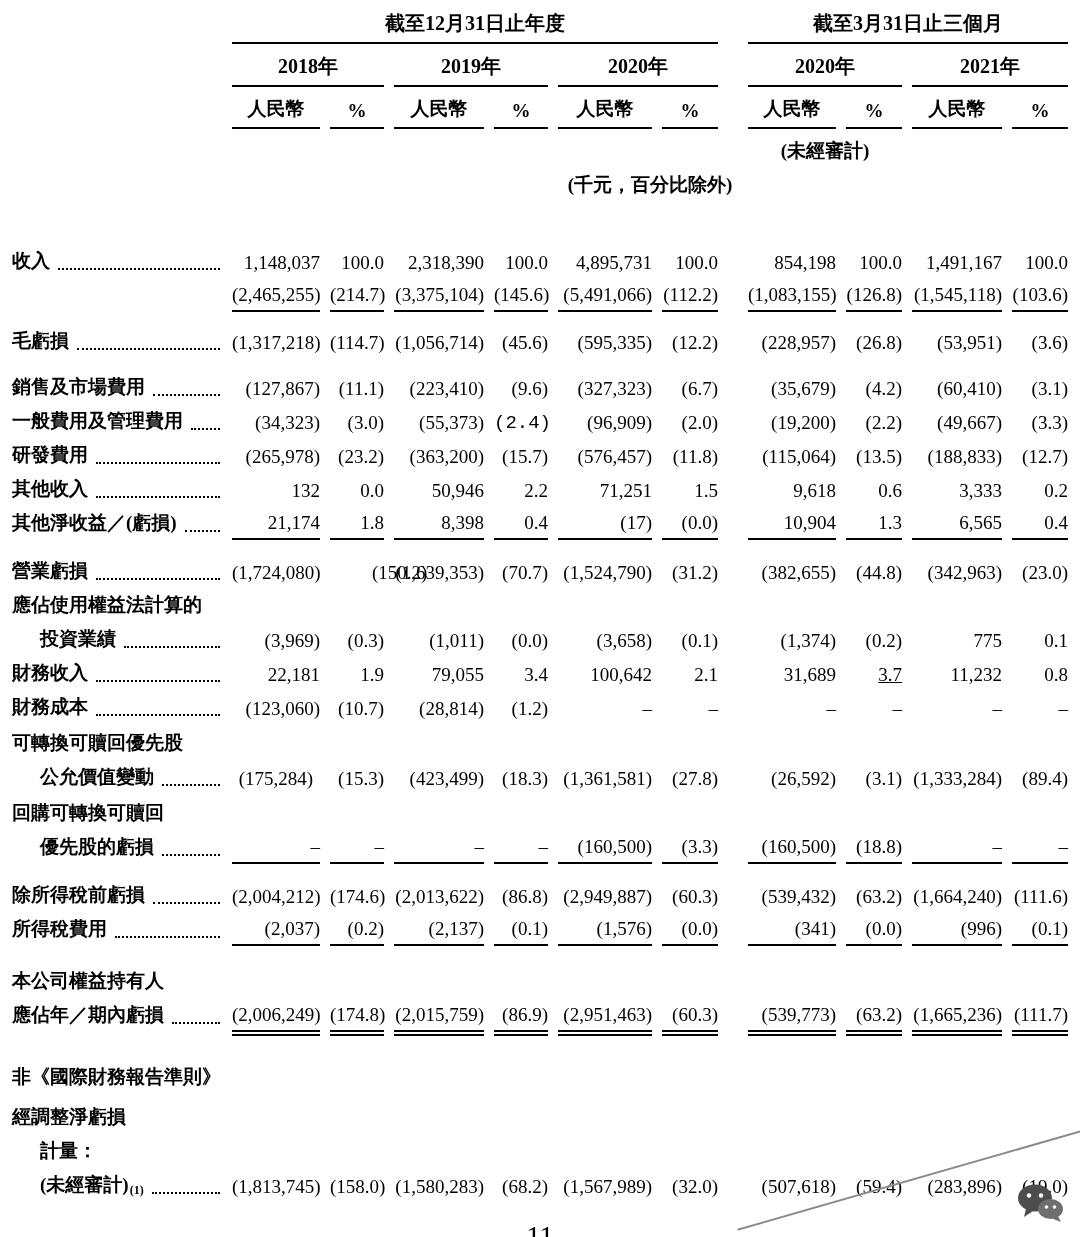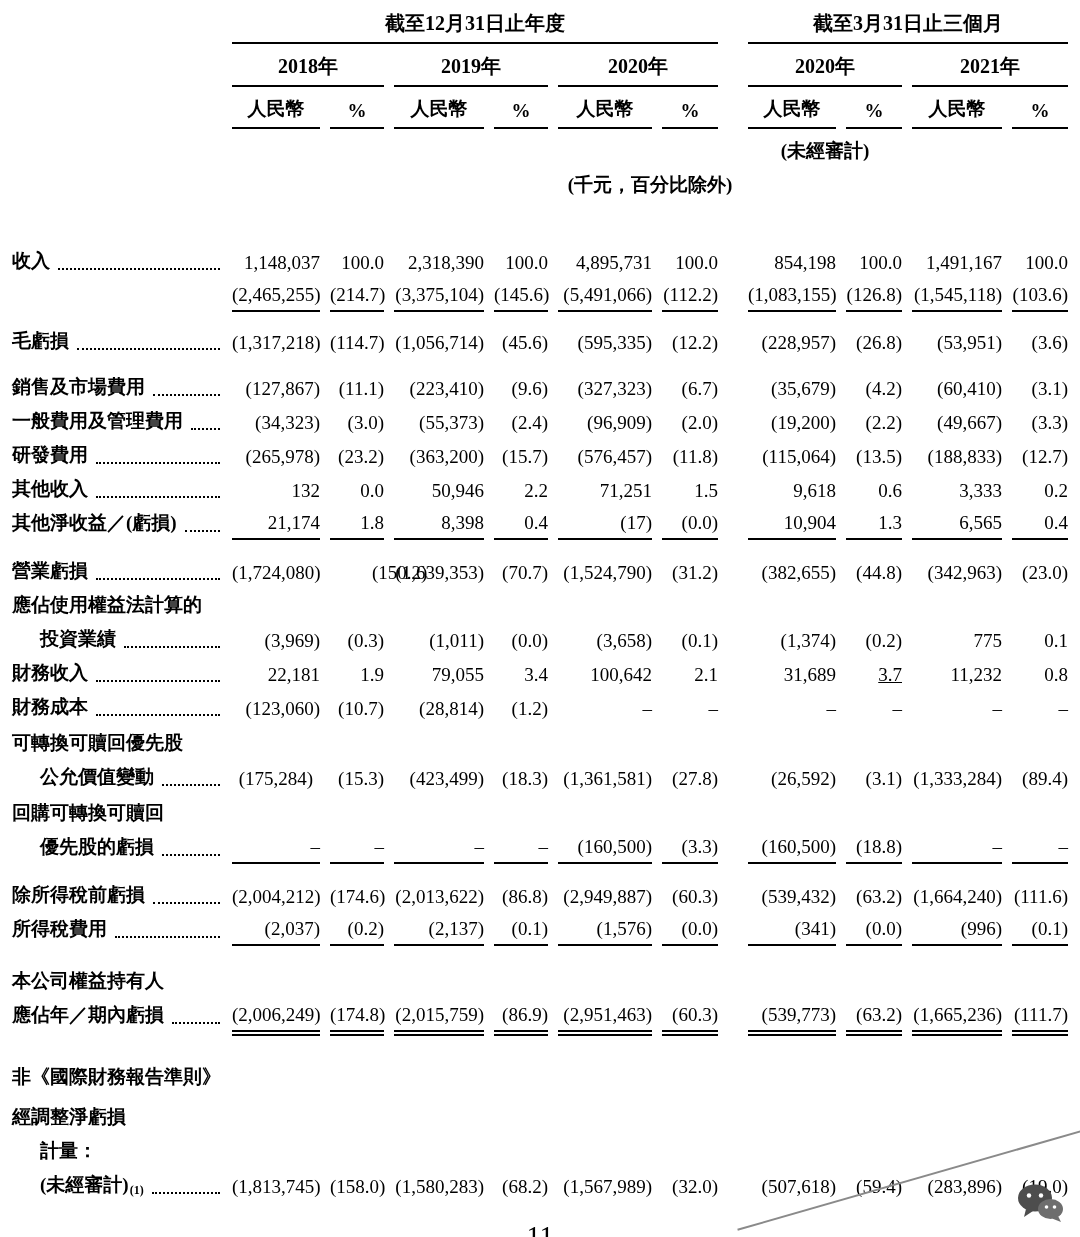--- a/index.html
+++ b/index.html
@@ -141,21 +141,21 @@
         <div class="value-cell" style="grid-column: 12;">(3.1)</div>
       </div>
       <div class="grid-row body-row">
         <div class="label-cell">
           <span>一般費用及管理費用</span>
           <span class="dots"></span>
         </div>
         <div class="value-cell" style="grid-column: 2;">(34,323)</div>
         <div class="value-cell" style="grid-column: 3;">(3.0)</div>
         <div class="value-cell" style="grid-column: 4;">(55,373)</div>
-        <div class="value-cell" style="grid-column: 5;">(2.4)</div>
+        <div class="value-cell" style="grid-column: 5; font-family: Liberation Mono, monospace;">(2.4)</div>
         <div class="value-cell" style="grid-column: 6;">(96,909)</div>
         <div class="value-cell" style="grid-column: 7;">(2.0)</div>
         <div class="value-cell" style="grid-column: 9;">(19,200)</div>
         <div class="value-cell" style="grid-column: 10;">(2.2)</div>
         <div class="value-cell" style="grid-column: 11;">(49,667)</div>
         <div class="value-cell" style="grid-column: 12;">(3.3)</div>
       </div>
       <div class="grid-row body-row">
         <div class="label-cell">
           <span>研發費用</span>

